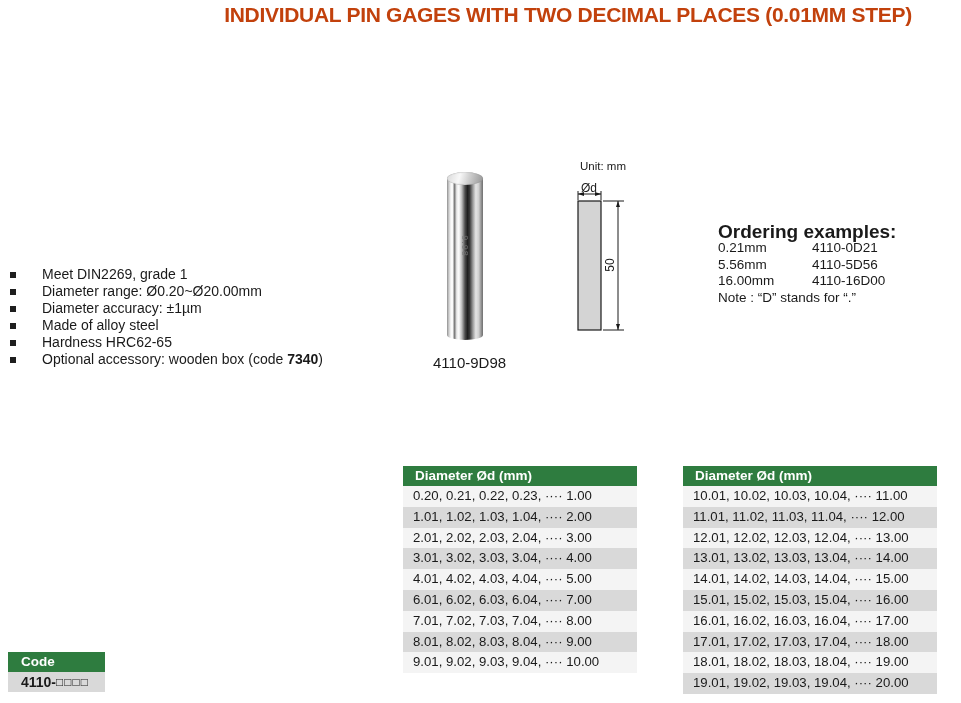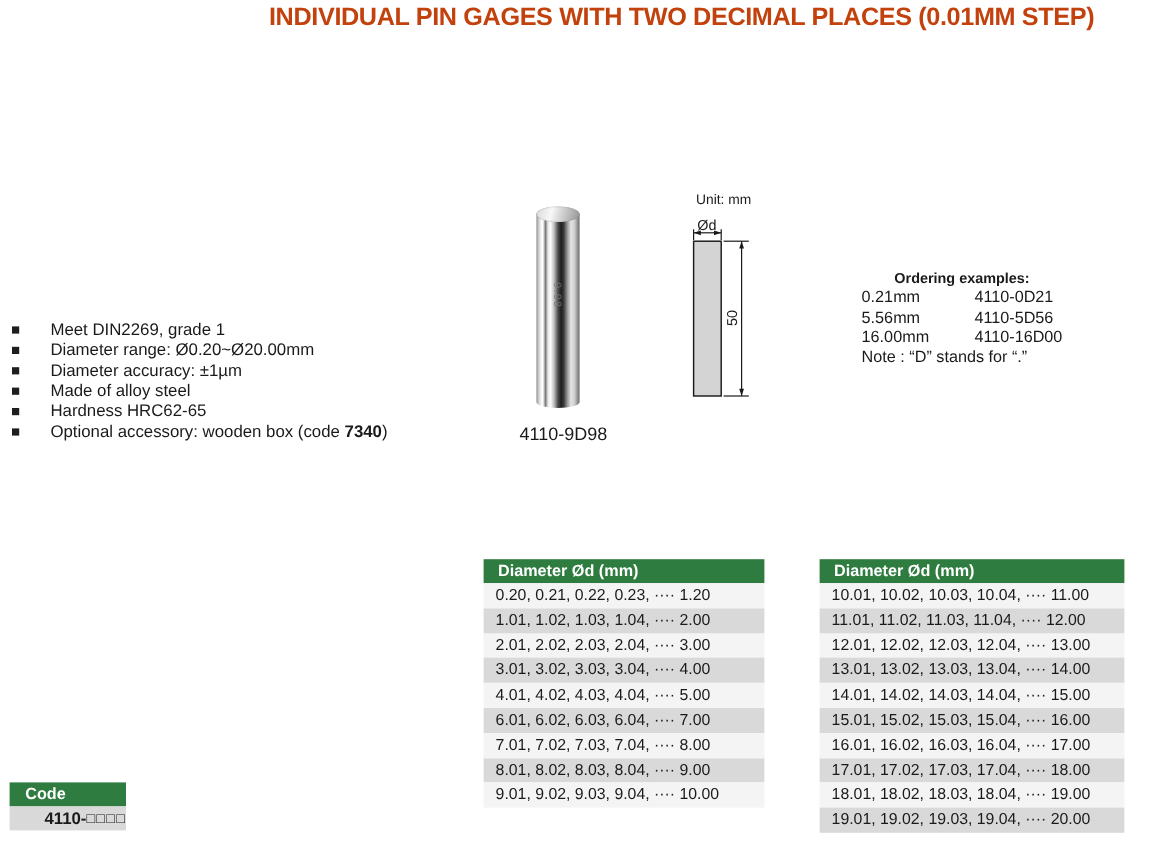--- a/index.html
+++ b/index.html
@@ -35,38 +35,38 @@
   .pin-engraving{
     position:absolute;left:50%;top:42%;transform:translate(-50%,-50%) rotate(90deg);
     font-size:9px;color:#777;letter-spacing:1px;opacity:.85;
   }
   #pin-label{position:absolute;left:433px;top:354px;font-size:15px;font-weight:normal;white-space:nowrap;}
   
   #diagram{position:absolute;left:555px;top:150px;}
   #diagram text{font-family:"Liberation Sans",sans-serif;fill:#1a1a1a;}
   
   #ordering{position:absolute;left:718px;top:224px;font-size:13.5px;line-height:16.4px;white-space:nowrap;}
-  .ord-heading{font-weight:bold;font-size:12px;text-align:center;}
+  .ord-heading{font-weight:bold;font-size:19px;text-align:center;}
   .ord-c1{display:inline-block;width:94px;}
   
   .dtable{position:absolute;top:466px;}
   #table-left{left:403px;width:234px;}
   #table-right{left:683px;width:254px;}
   .thdr{
     background:#2e7c3f;color:#ffffff;font-weight:bold;font-size:13.5px;
     height:20px;line-height:20px;padding-left:12px;
   }
   .trow{height:20.8px;line-height:20.8px;font-size:13.2px;padding-left:10px;white-space:nowrap;}
   .trow:nth-of-type(odd){background:#d9d9d9;}
   .trow:nth-of-type(even){background:#f4f4f4;}
   
   #codebox{position:absolute;left:8px;top:652px;width:97px;}
   #codebox .thdr{padding-left:13px;}
   .code-val{
-    height:20px;line-height:20px;background:#d9d9d9;padding-left:29px;
+    height:20px;line-height:20px;background:#d9d9d9;padding-left:13px;
     font-size:14px;font-weight:bold;white-space:nowrap;
   }
   .code-val .boxes{font-weight:normal;font-size:12px;letter-spacing:1px;position:relative;top:-1px;}
 </style>
 </head>
 <body>
 
 <div id="title">INDIVIDUAL PIN GAGES WITH TWO DECIMAL PLACES (0.01MM STEP)</div>
 
 <div id="features">
@@ -137,21 +137,21 @@
     <span class="ord-c1">5.56mm</span><span>4110-5D56</span>
   </div>
   <div class="ord-row">
     <span class="ord-c1">16.00mm</span><span>4110-16D00</span>
   </div>
   <div class="ord-note">Note : “D” stands for “.”</div>
 </div>
 
 <div class="dtable" id="table-left">
   <div class="thdr">Diameter Ød (mm)</div>
-  <div class="trow">0.20, 0.21, 0.22, 0.23, ···· 1.20</div>
+  <div class="trow">0.20, 0.21, 0.22, 0.23, ···· 1.00</div>
   <div class="trow">1.01, 1.02, 1.03, 1.04, ···· 2.00</div>
   <div class="trow">2.01, 2.02, 2.03, 2.04, ···· 3.00</div>
   <div class="trow">3.01, 3.02, 3.03, 3.04, ···· 4.00</div>
   <div class="trow">4.01, 4.02, 4.03, 4.04, ···· 5.00</div>
   <div class="trow">6.01, 6.02, 6.03, 6.04, ···· 7.00</div>
   <div class="trow">7.01, 7.02, 7.03, 7.04, ···· 8.00</div>
   <div class="trow">8.01, 8.02, 8.03, 8.04, ···· 9.00</div>
   <div class="trow">9.01, 9.02, 9.03, 9.04, ···· 10.00</div>
 </div>
 

